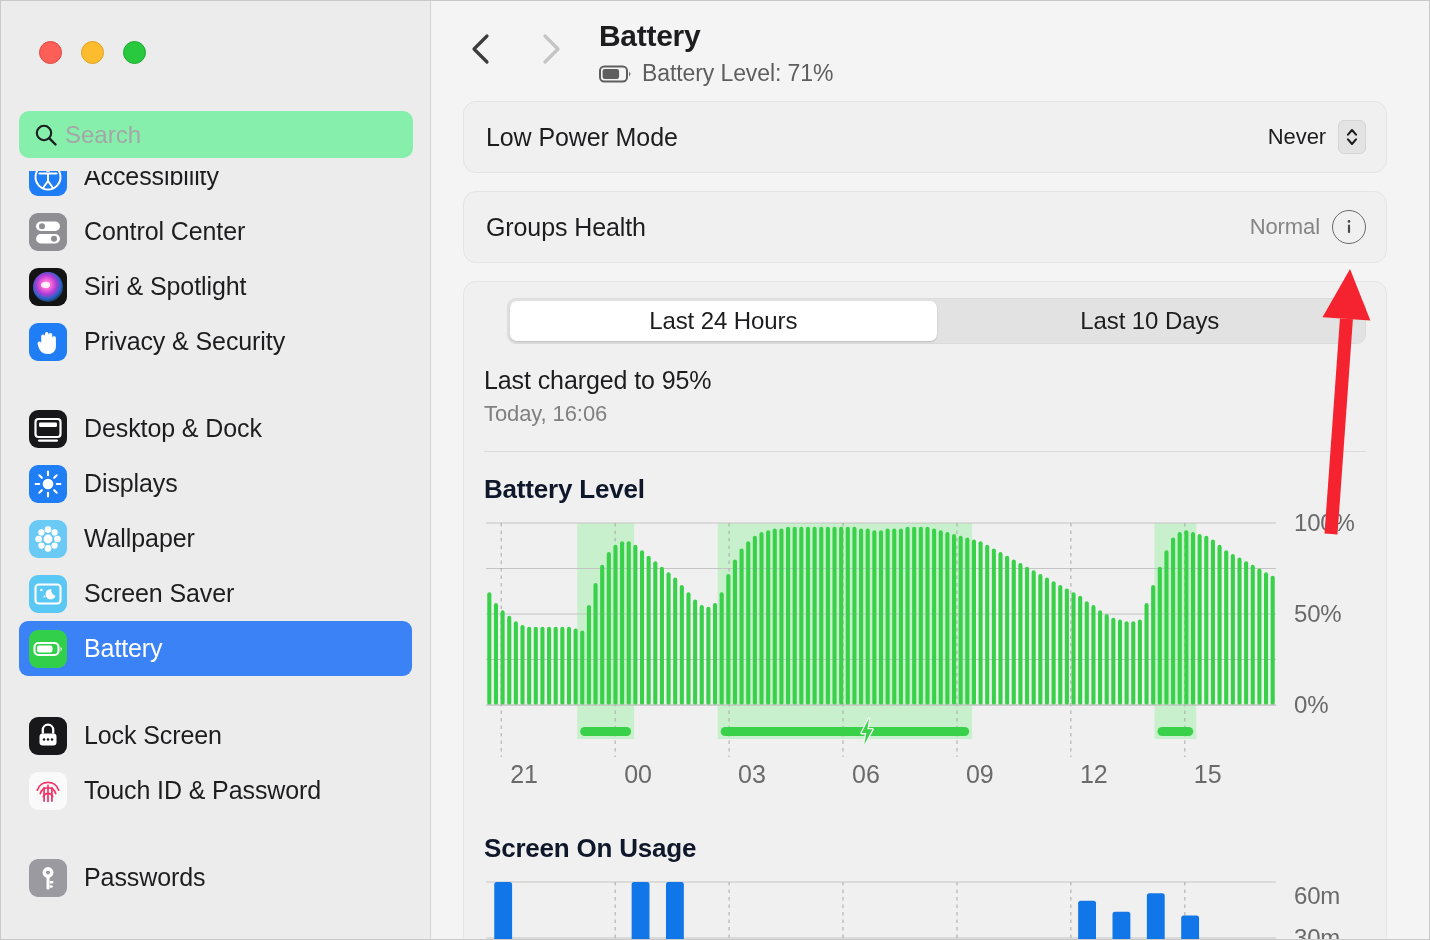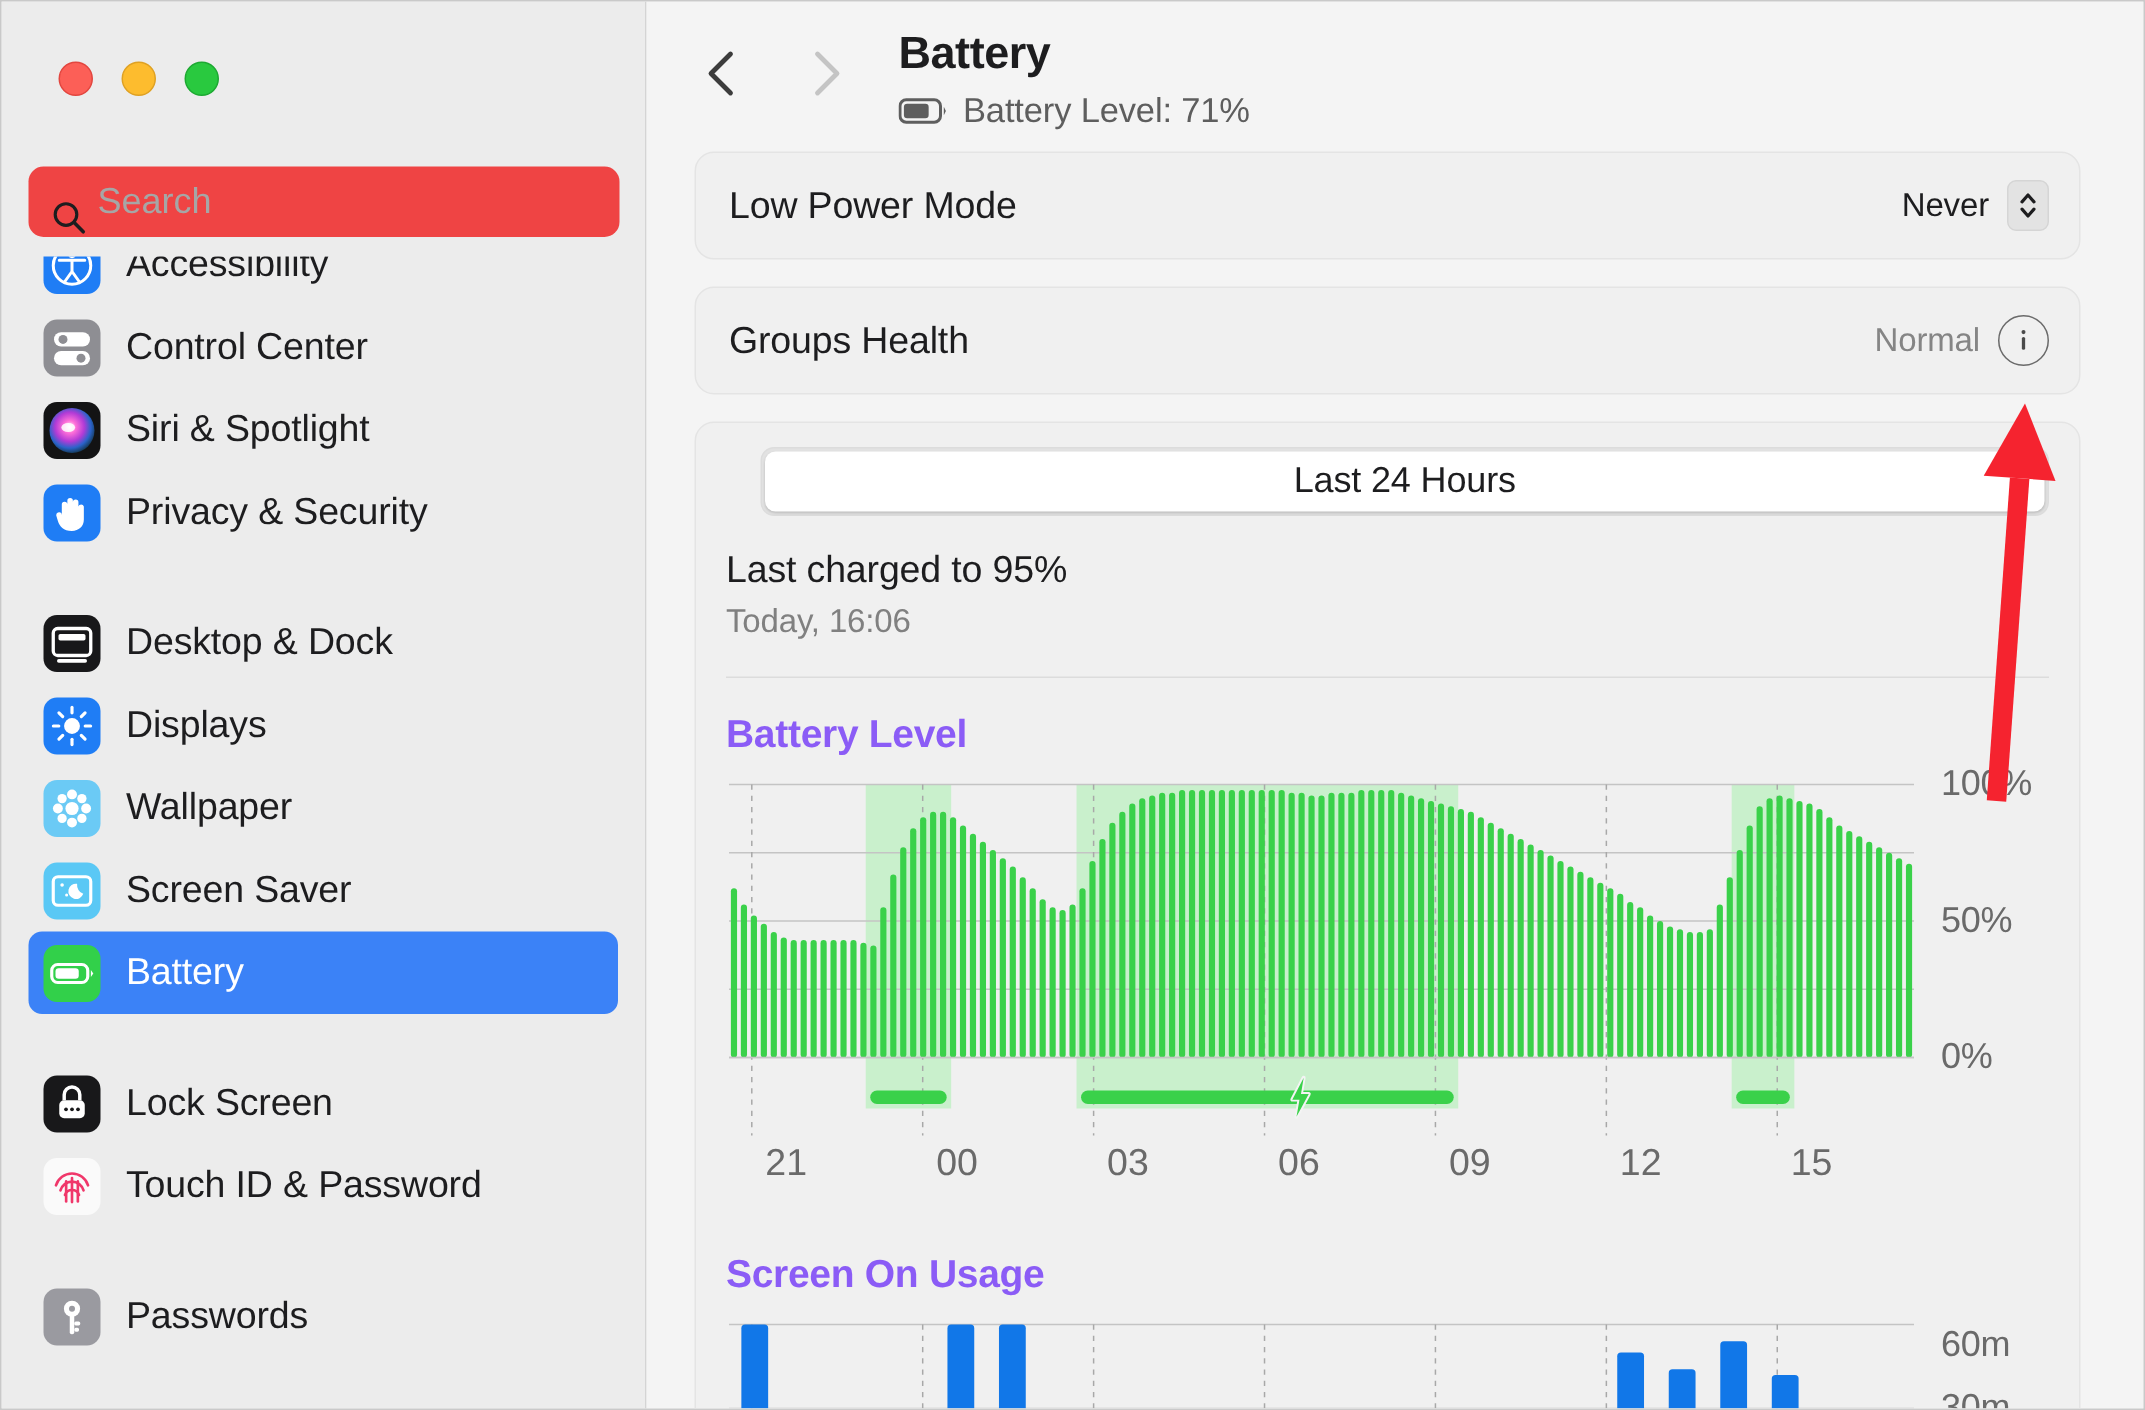--- a/index.html
+++ b/index.html
@@ -33,22 +33,22 @@
     display: flex; gap: 19px; align-items: center;
   }
   .light { width: 23px; height: 23px; border-radius: 50%; }
   .light.red    { background: #fc5f57; border: 0.5px solid #e2463f; }
   .light.yellow { background: #fdbc2e; border: 0.5px solid #dfa123; }
   .light.green  { background: #29c93f; border: 0.5px solid #1da932; }
 
   .searchwrap {
     position: absolute; top: 110px; left: 18px;
     width: 394px; height: 47px;
-    background: #ef4444; border-radius: 10px;
-    display: flex; align-items: flex-end; padding: 0 14px;
+    background: #86efac; border-radius: 10px;
+    display: flex; align-items: center; padding: 0 14px;
   }
   .search-icon { width: 26px; height: 26px; flex: 0 0 26px; margin-right: 6px; }
   .search-input {
     border: none; outline: none; background: transparent;
     font-family: inherit; font-size: 24px; color: #1d1d1f;
     width: 100%; height: 100%;
   }
   .search-input::placeholder { color: #a6a6a6; }
 
   .navscroll {
@@ -148,21 +148,21 @@
     background: #ffffff;
     box-shadow: 0 1px 2px rgba(0,0,0,0.18);
   }
   .charge-head {
     font-size: 25px; color: #1d1d1f; margin: 22px 0 6px 0; letter-spacing: -0.1px;
   }
   .charge-sub { font-size: 22px; color: #808080; letter-spacing: -0.1px; }
   .hrule { height: 1px; background: #dcdcdc; margin: 24px 0 0 0; }
 
   .chart-title {
-    font-size: 26px; font-weight: bold; color: #8b5cf6;
+    font-size: 26px; font-weight: bold; color: #0f172a;
     letter-spacing: -0.2px; margin: 22px 0 12px 0;
   }
   .chart-shell { display: flex; align-items: flex-start; }
   .chart-svgwrap { flex: 1 1 auto; }
   .ylabels {
     flex: 0 0 92px; position: relative; margin-left: 10px;
   }
   .ylab {
     position: absolute; left: 0;
     font-size: 24px; color: #6a6a6a; letter-spacing: -0.2px;
@@ -419,20 +419,21 @@
               </svg>
             </span>
           </div>
         </div>
       </div>
 
       <div class="card seg-card">
 
         <div class="segmented">
           <div class="seg active">Last 24 Hours</div>
+          <div class="seg">Last 10 Days</div>
         </div>
 
         <div class="charge-head">Last charged to 95%</div>
         <div class="charge-sub">Today, 16:06</div>
 
         <div class="hrule"></div>
 
         <div class="chart-title">Battery Level</div>
         <div class="chart-shell">
           <div class="chart-svgwrap">

